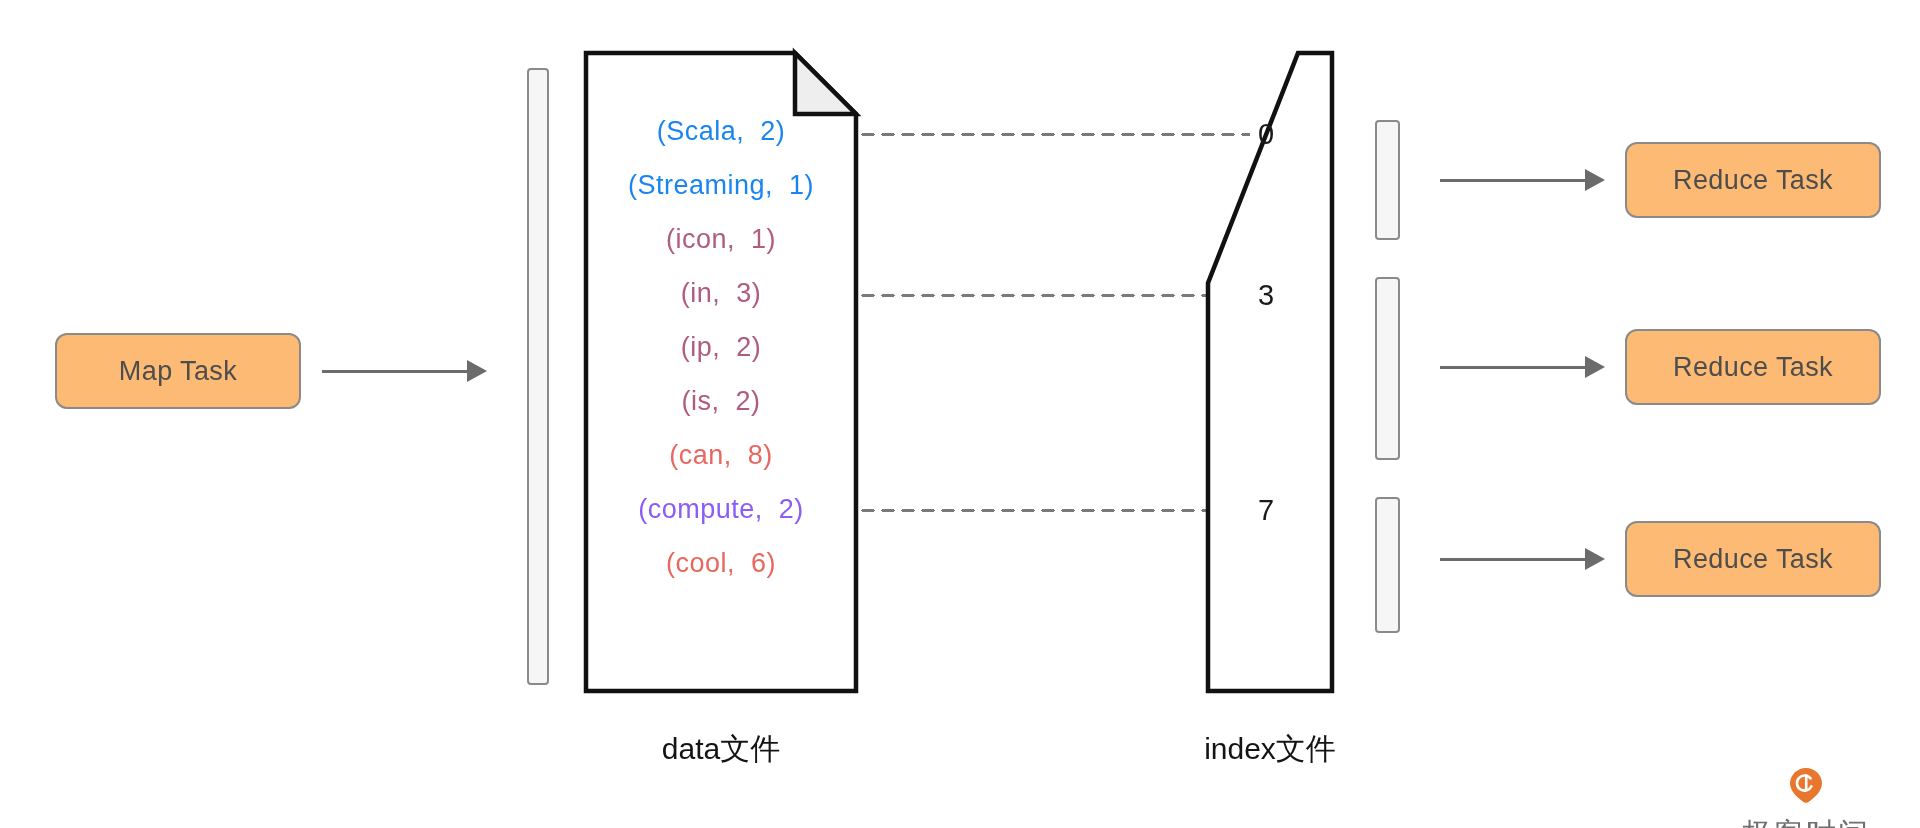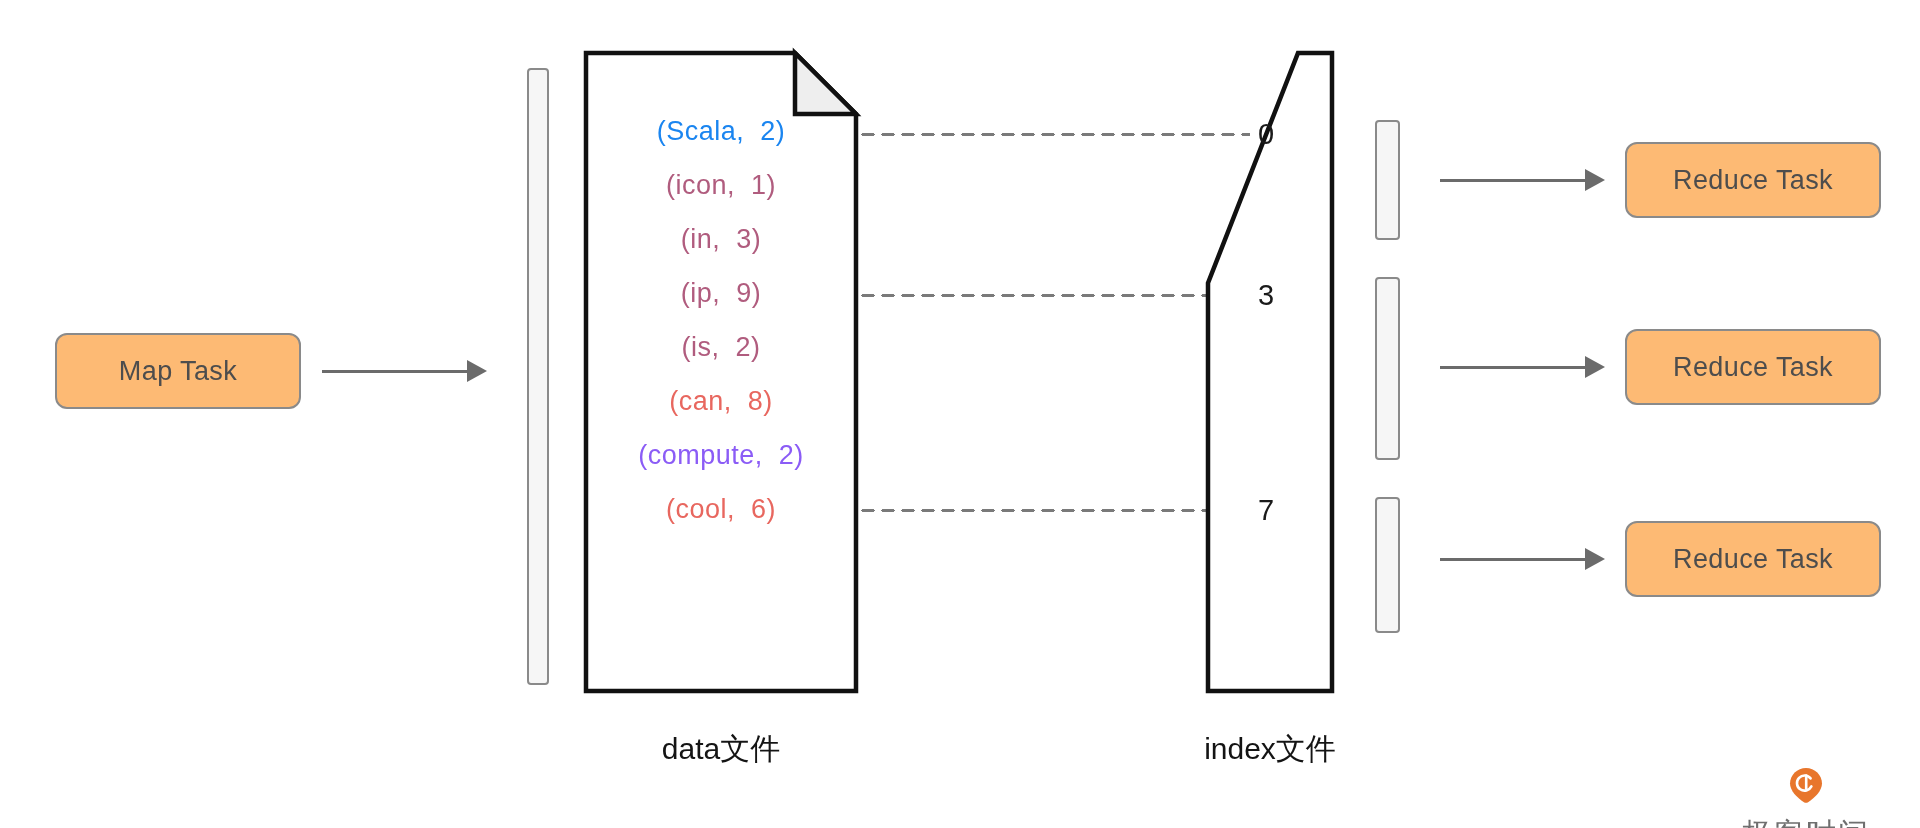--- a/index.html
+++ b/index.html
@@ -127,23 +127,24 @@
 
   <div class="file-wrap" style="left:583px;top:50px;width:276px;height:644px;">
     <svg width="276" height="644" viewBox="0 0 276 644" aria-hidden="true">
       <path d="M3 3 H212 L273 64 V641 H3 Z" fill="#ffffff" stroke="#111111" stroke-width="4.5" stroke-linejoin="miter"></path>
       <path d="M212 3 L273 64 H212 Z" fill="#eeeeee" stroke="#111111" stroke-width="4.5" stroke-linejoin="miter"></path>
     </svg>
   </div>
 
   <div class="kv-list" id="kv-list" style="left:583px;top:104px;width:276px;">
       <div class="kv-row" style="color: rgb(26, 133, 240);">(Scala,  2)</div>
+      <div class="kv-row" style="color: rgb(26, 133, 240);">(Streaming,  1)</div>
       <div class="kv-row" style="color: rgb(176, 92, 126);">(icon,  1)</div>
       <div class="kv-row" style="color: rgb(176, 92, 126);">(in,  3)</div>
-      <div class="kv-row" style="color: rgb(176, 92, 126);">(ip,  9)</div>
+      <div class="kv-row" style="color: rgb(176, 92, 126);">(ip,  2)</div>
       <div class="kv-row" style="color: rgb(176, 92, 126);">(is,  2)</div>
       <div class="kv-row" style="color: rgb(232, 103, 95);">(can,  8)</div>
       <div class="kv-row" style="color: #8b5cf6;">(compute,  2)</div>
       <div class="kv-row" style="color: rgb(232, 103, 95);">(cool,  6)</div>
     </div>
 
   <div class="dotline" style="left:858px;top:132px;width:392px;"></div>
   <div class="dotline" style="left:858px;top:293px;width:392px;"></div>
   <div class="dotline" style="left:858px;top:508px;width:392px;"></div>
 

